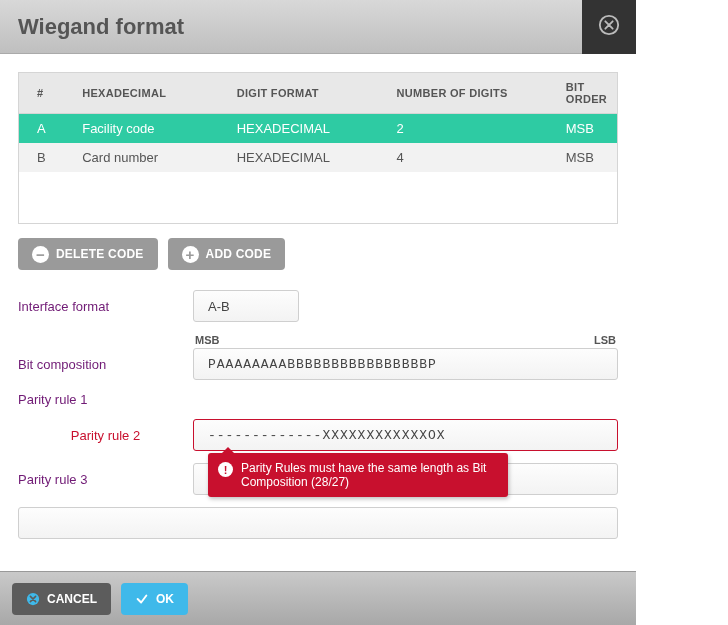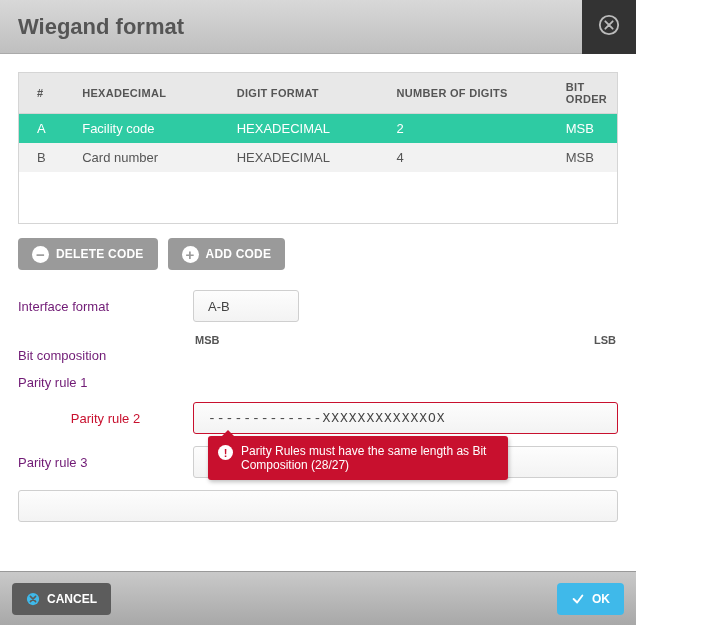--- a/index.html
+++ b/index.html
@@ -189,21 +189,21 @@
     top: -6px; left: 14px;
     border-left: 6px solid transparent;
     border-right: 6px solid transparent;
     border-bottom: 6px solid #c8102e;
   }
   .footer {
     height: 54px;
     background: linear-gradient(#c9c9c9,#a8a8a8);
     display: flex;
     align-items: center;
-    justify-content: space-between;
+    justify-content: flex-start;
     padding: 0 12px;
     gap: 10px;
     border-top: 1px solid #999;
   }
   .fbtn {
     height: 32px;
     padding: 0 14px;
     border: none;
     border-radius: 4px;
     font-size: 12px;
@@ -291,20 +291,23 @@
         </div>
       </div>
 
       <div class="msb-lsb">
         <span>MSB</span>
         <span>LSB</span>
       </div>
 
       <div class="form-row">
         <label>Bit composition</label>
+        <div class="field-col">
+          <input class="text" type="text" value="PAAAAAAAABBBBBBBBBBBBBBBBP" style="">
+        </div>
       </div>
 
       <div class="form-row">
         <label>Parity rule 1</label>
       </div>
 
       <div class="form-row">
         <label class="error">Parity rule 2</label>
         <div class="field-col">
           <input class="text error" type="text" value="-------------XXXXXXXXXXXXOX" style="">

